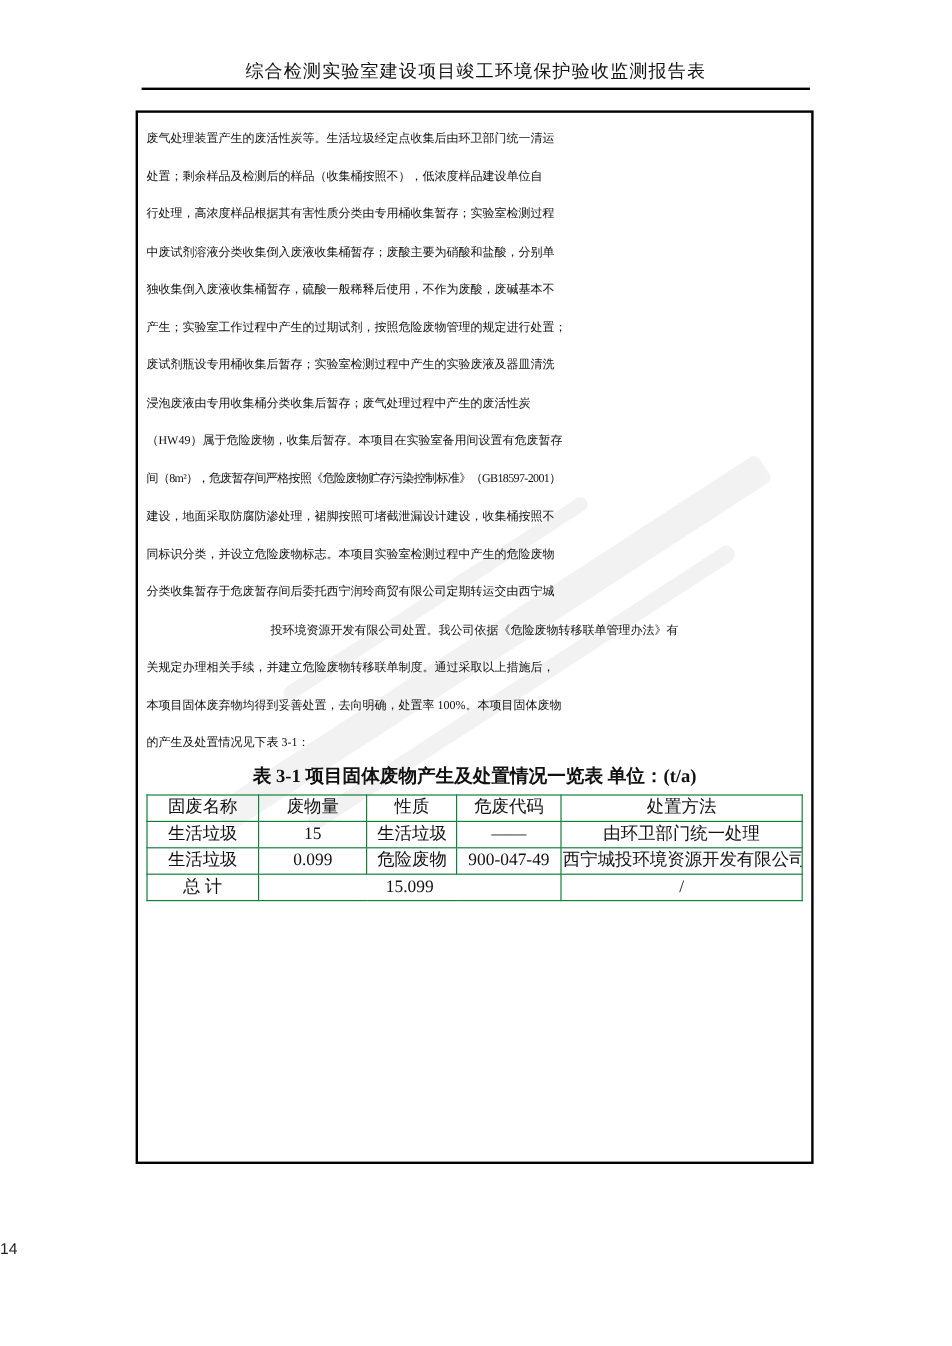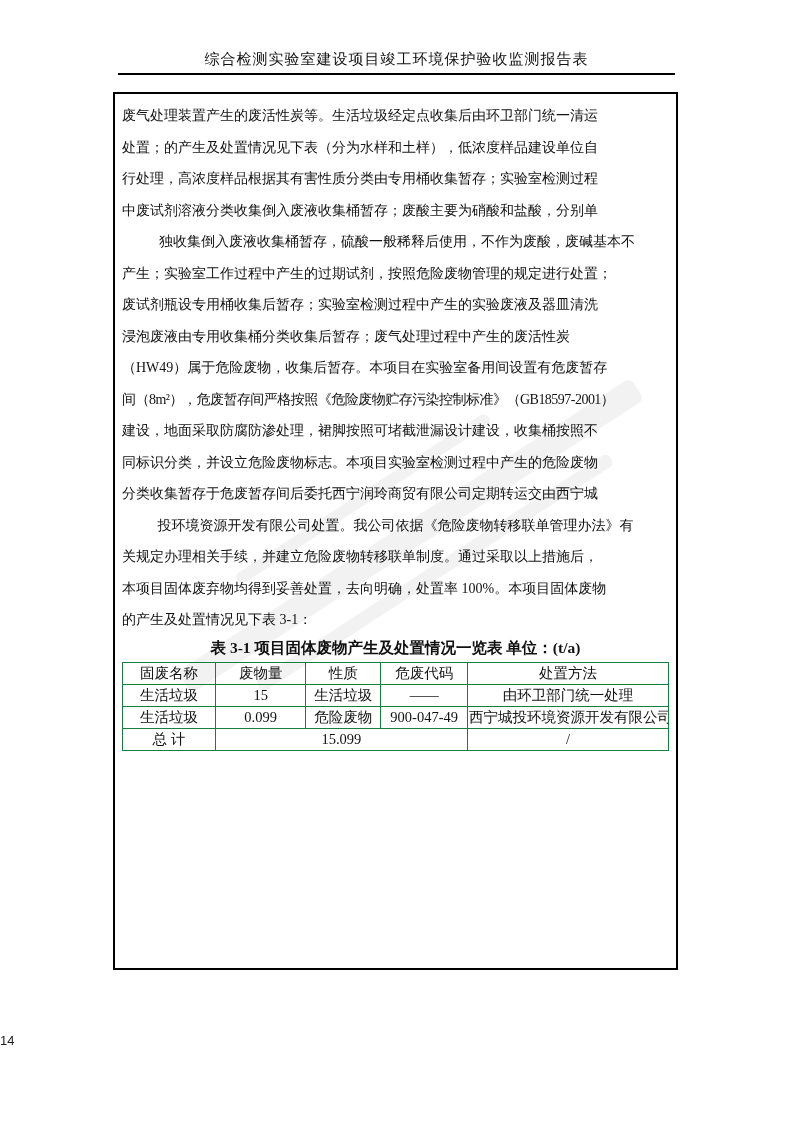--- a/index.html
+++ b/index.html
@@ -32,21 +32,21 @@
     width: 565px; height: 878px;
     border: 2px solid #000000;
     box-sizing: border-box;
     padding: 6px 7px 0 7px;
     background: transparent;
     z-index: 1;
   }
 
   .body-text { width: 100%; }
   .line {
-    font-size: 14px;
+    font-size: 10px;
     line-height: 31.5px;
     height: 31.5px;
     white-space: nowrap;
     overflow: visible;
   }
 
   .table-caption {
     margin-top: 1px;
     text-align: center;
     font-weight: bold;
@@ -101,24 +101,24 @@
       <rect x="250" y="470" width="300" height="12" rx="6"></rect>
     </g>
   </svg>
 
   <div class="header-title">综合检测实验室建设项目竣工环境保护验收监测报告表</div>
   <div class="header-rule"></div>
 
   <div class="content-box">
     <div class="body-text" id="body-lines">
         <div class="line" style="letter-spacing: 0px;">废气处理装置产生的废活性炭等。生活垃圾经定点收集后由环卫部门统一清运</div>
-        <div class="line" style="letter-spacing: 0px;">处置；的产生及处置情况见下表（分为水样和土样），低浓度样品建设单位自</div>
+        <div class="line" style="letter-spacing: 0px;">处置；剩余样品及检测后的样品（收集桶按照不），低浓度样品建设单位自</div>
         <div class="line" style="letter-spacing: 0px;">行处理，高浓度样品根据其有害性质分类由专用桶收集暂存；实验室检测过程</div>
         <div class="line" style="letter-spacing: 0px;">中废试剂溶液分类收集倒入废液收集桶暂存；废酸主要为硝酸和盐酸，分别单</div>
-        <div class="line" style="letter-spacing: 0px; margin-left: 37px;">独收集倒入废液收集桶暂存，硫酸一般稀释后使用，不作为废酸，废碱基本不</div>
+        <div class="line" style="letter-spacing: 0px;">独收集倒入废液收集桶暂存，硫酸一般稀释后使用，不作为废酸，废碱基本不</div>
         <div class="line" style="letter-spacing: 0px;">产生；实验室工作过程中产生的过期试剂，按照危险废物管理的规定进行处置；</div>
         <div class="line" style="letter-spacing: 0px;">废试剂瓶设专用桶收集后暂存；实验室检测过程中产生的实验废液及器皿清洗</div>
         <div class="line">浸泡废液由专用收集桶分类收集后暂存；废气处理过程中产生的废活性炭</div>
         <div class="line" style="letter-spacing: 0px;">（HW49）属于危险废物，收集后暂存。本项目在实验室备用间设置有危废暂存</div>
         <div class="line" style="letter-spacing: -0.52px;">间（8m²），危废暂存间严格按照《危险废物贮存污染控制标准》（GB18597-2001）</div>
         <div class="line" style="letter-spacing: 0px;">建设，地面采取防腐防渗处理，裙脚按照可堵截泄漏设计建设，收集桶按照不</div>
         <div class="line" style="letter-spacing: 0px;">同标识分类，并设立危险废物标志。本项目实验室检测过程中产生的危险废物</div>
         <div class="line" style="letter-spacing: 0px;">分类收集暂存于危废暂存间后委托西宁润玲商贸有限公司定期转运交由西宁城</div>
         <div class="line" style="letter-spacing: 0px; text-align: center;">投环境资源开发有限公司处置。我公司依据《危险废物转移联单管理办法》有</div>
         <div class="line" style="letter-spacing: 0px;">关规定办理相关手续，并建立危险废物转移联单制度。通过采取以上措施后，</div>

